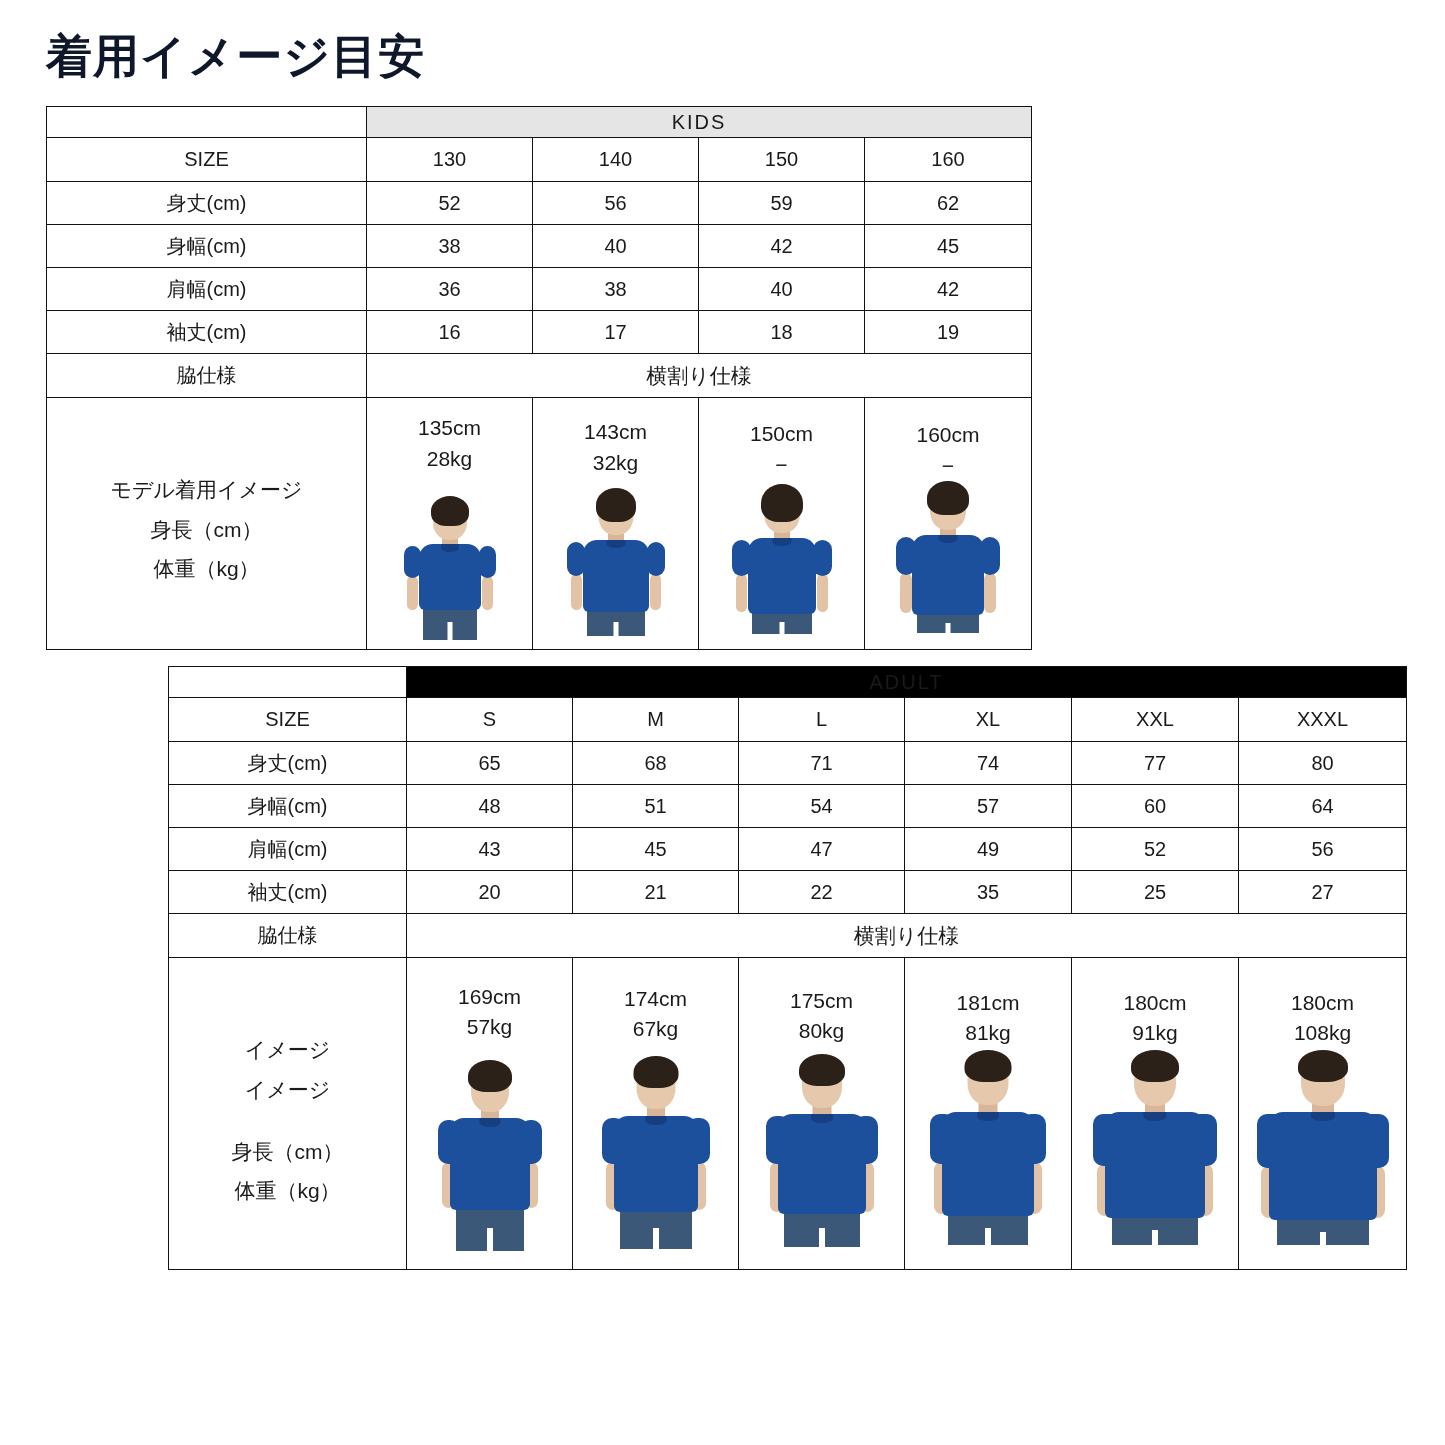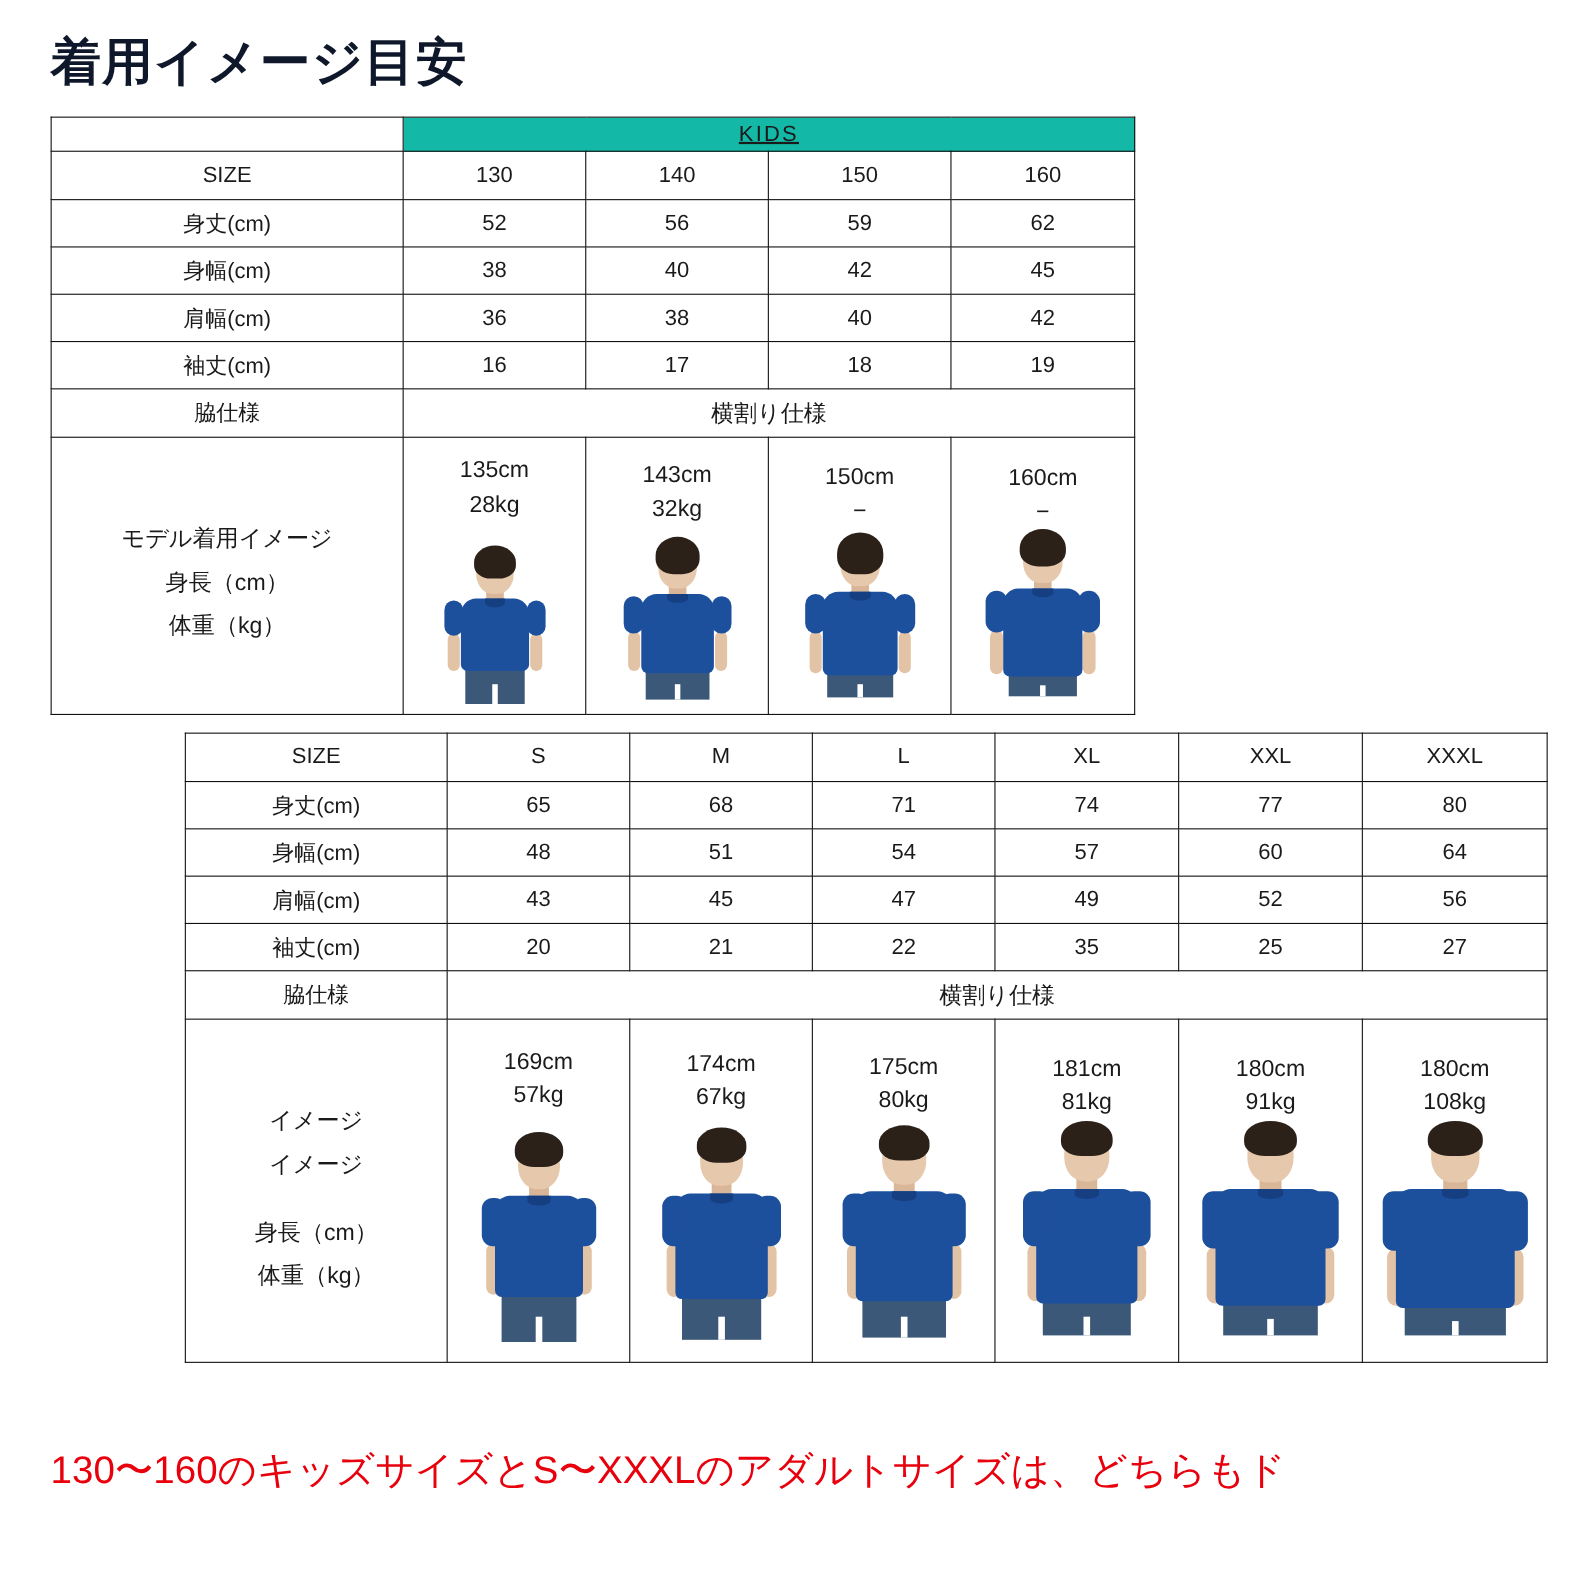--- a/index.html
+++ b/index.html
@@ -50,21 +50,21 @@
   td.no-border {
     border: none;
   }
   .banner {
     color: #ffffff;
     font-size: 20px;
     letter-spacing: 2px;
     text-align: center;
     font-weight: normal;
   }
-  .banner-kids { background: #14b8a6; text-decoration: underline; }
+  .banner-kids { background: #e5e5e5; }
   .banner-adult { background: #000000; }
 
   .model-spec {
     font-size: 21px;
     line-height: 1.45;
     padding-top: 6px;
   }
   .model-cell {
     vertical-align: top;
   }
@@ -311,20 +311,24 @@
   <colgroup>
     <col style="width:238px">
     <col style="width:166px">
     <col style="width:166px">
     <col style="width:166px">
     <col style="width:167px">
     <col style="width:167px">
     <col style="width:168px">
   </colgroup>
   <tbody>
+    <tr>
+      <td class="no-border"></td>
+      <td colspan="6" class="banner banner-adult" style="height:30px;">ADULT</td>
+    </tr>
     <tr style="height:44px;">
       <td class="label">SIZE</td>
       <td>S</td>
       <td class="dash-left">M</td>
       <td class="dash-left">L</td>
       <td class="dash-left">XL</td>
       <td class="dash-left">XXL</td>
       <td class="dash-left">XXXL</td>
     </tr>
     <tr style="height:43px;">
@@ -495,14 +499,13 @@
           <div class="fig-arm-r" style="top:116px;right:18px;width:17px;height:52px;"></div>
           <div class="fig-pants" style="top:168px;width:92px;height:27px;"></div>
           <div class="fig-gap" style="top:182px;width:6px;height:13px;z-index:3;"></div>
         </div>
       </td>
     </tr>
   </tbody>
 </table>
 
 <div class="note">
-  <div>130〜160のキッズサイズとS〜XXXLのアダルトサイズは、どちらもド</div>
 </div>
 
 </body></html>

